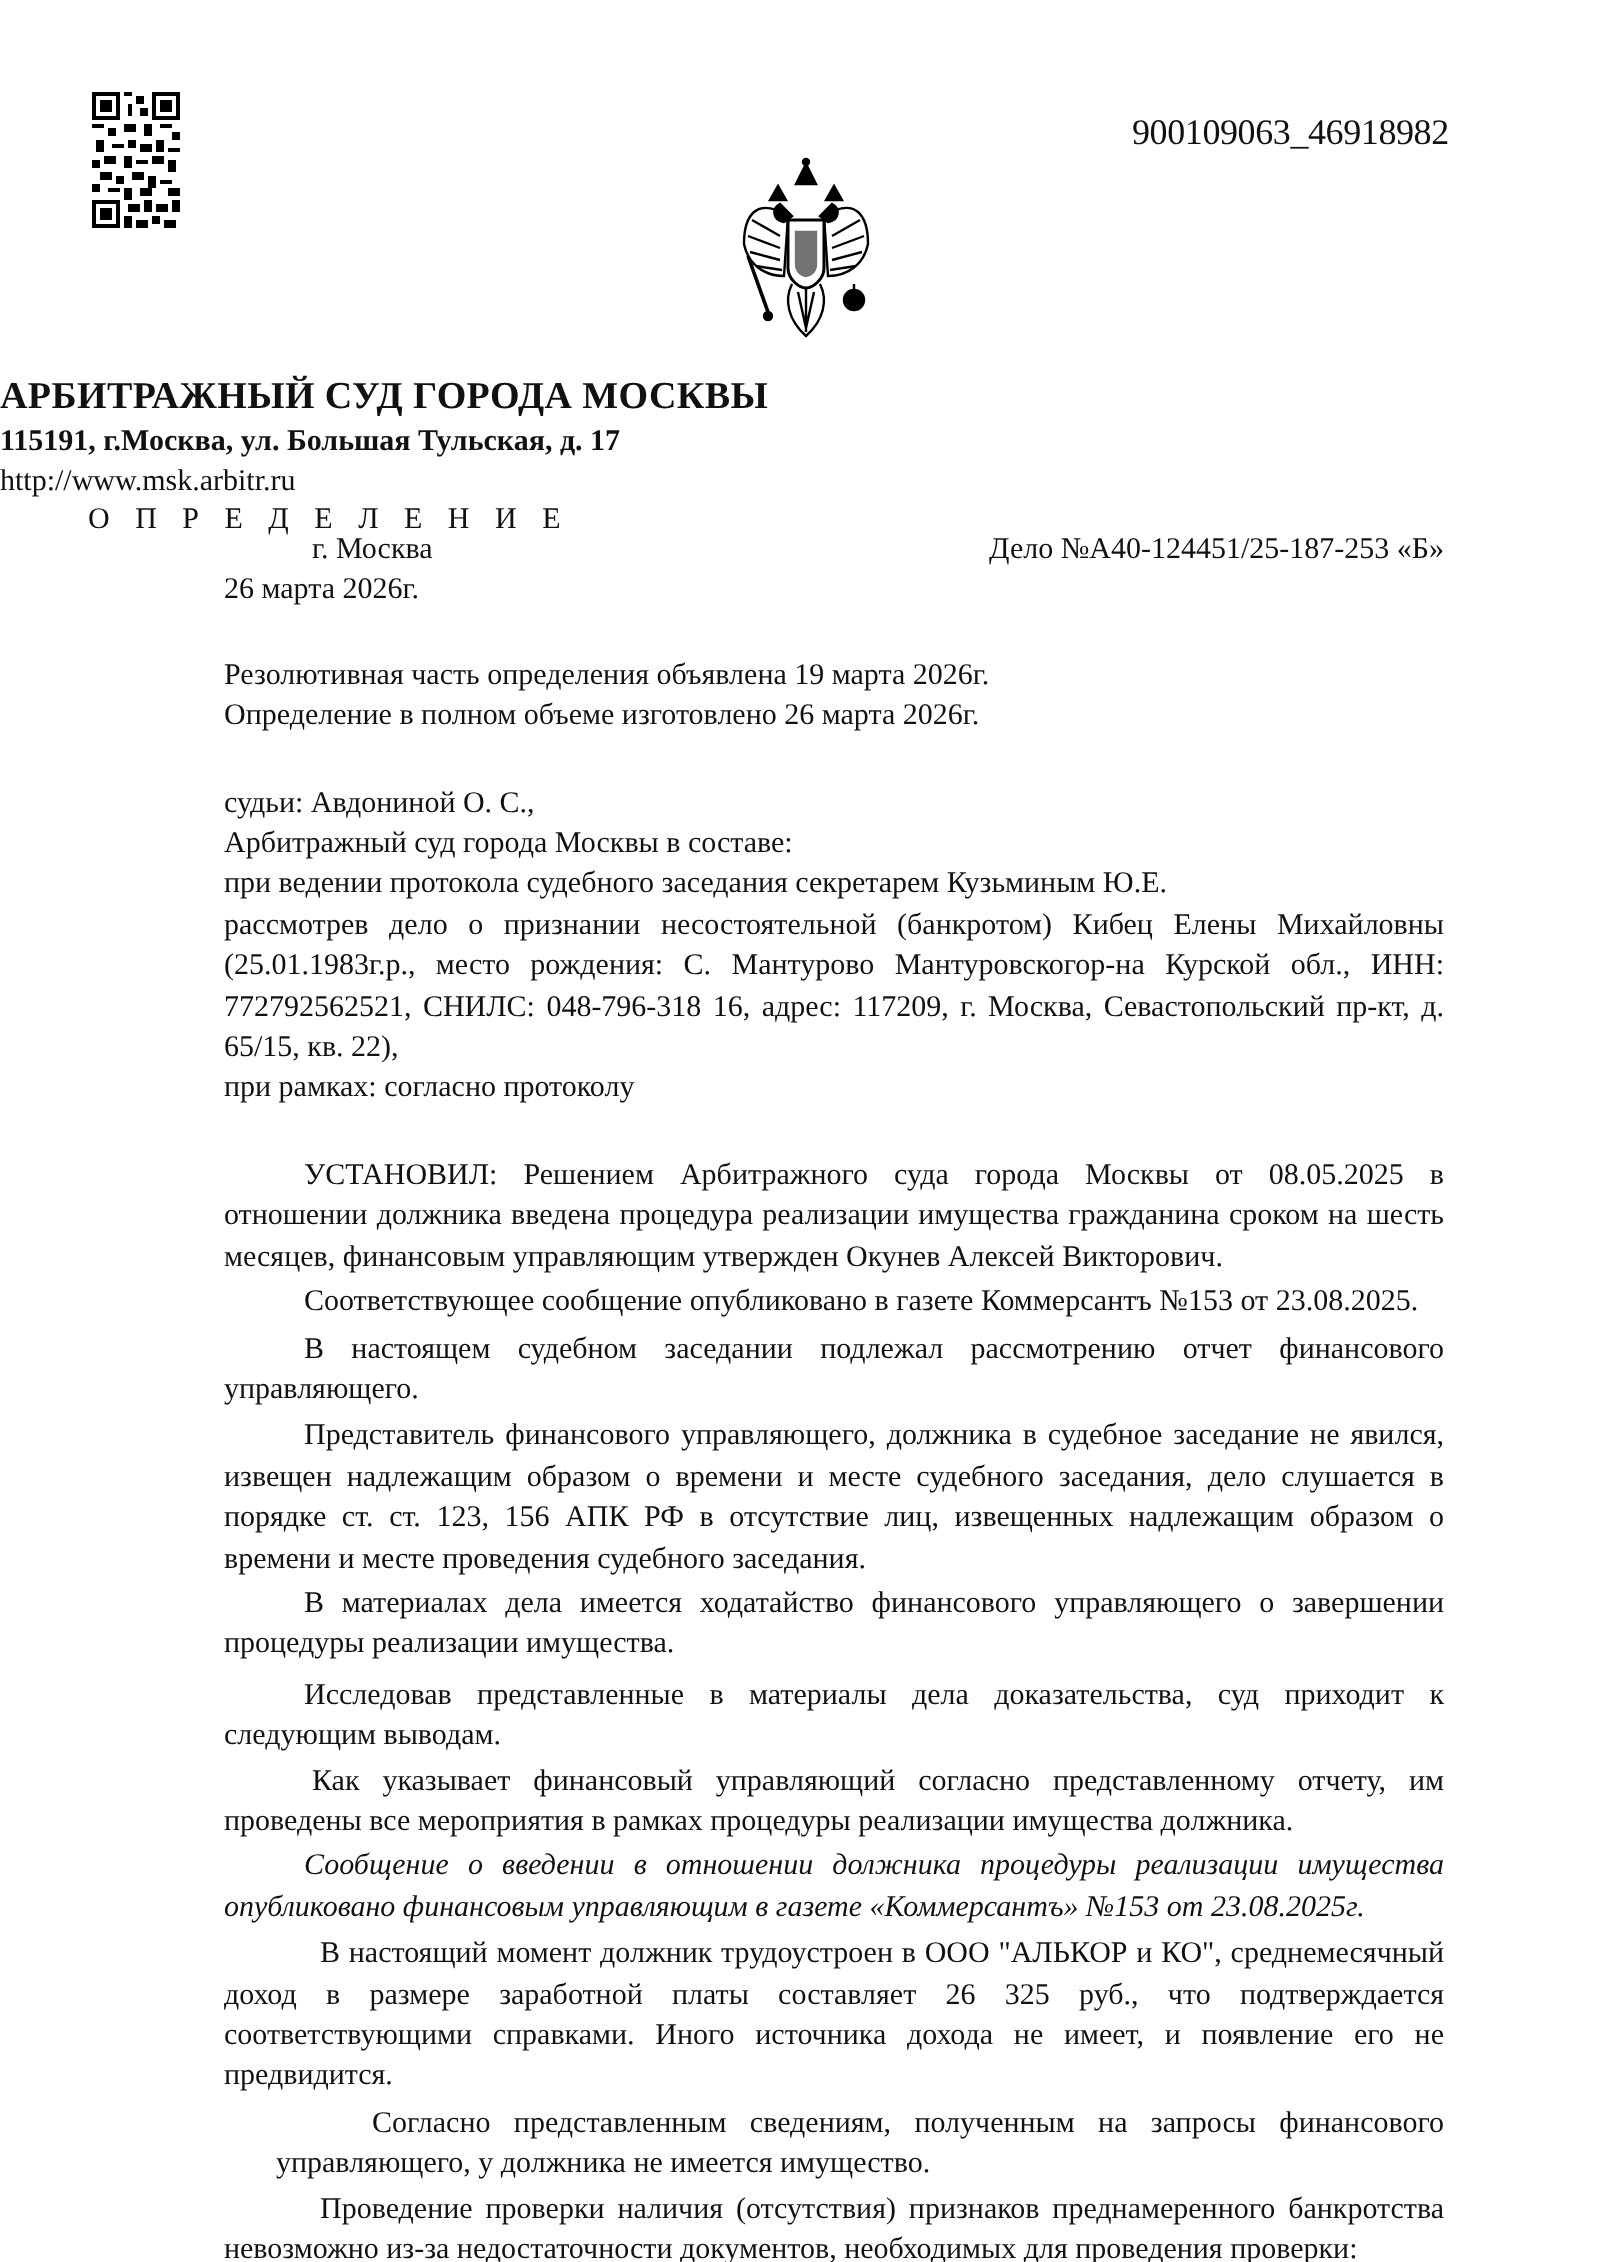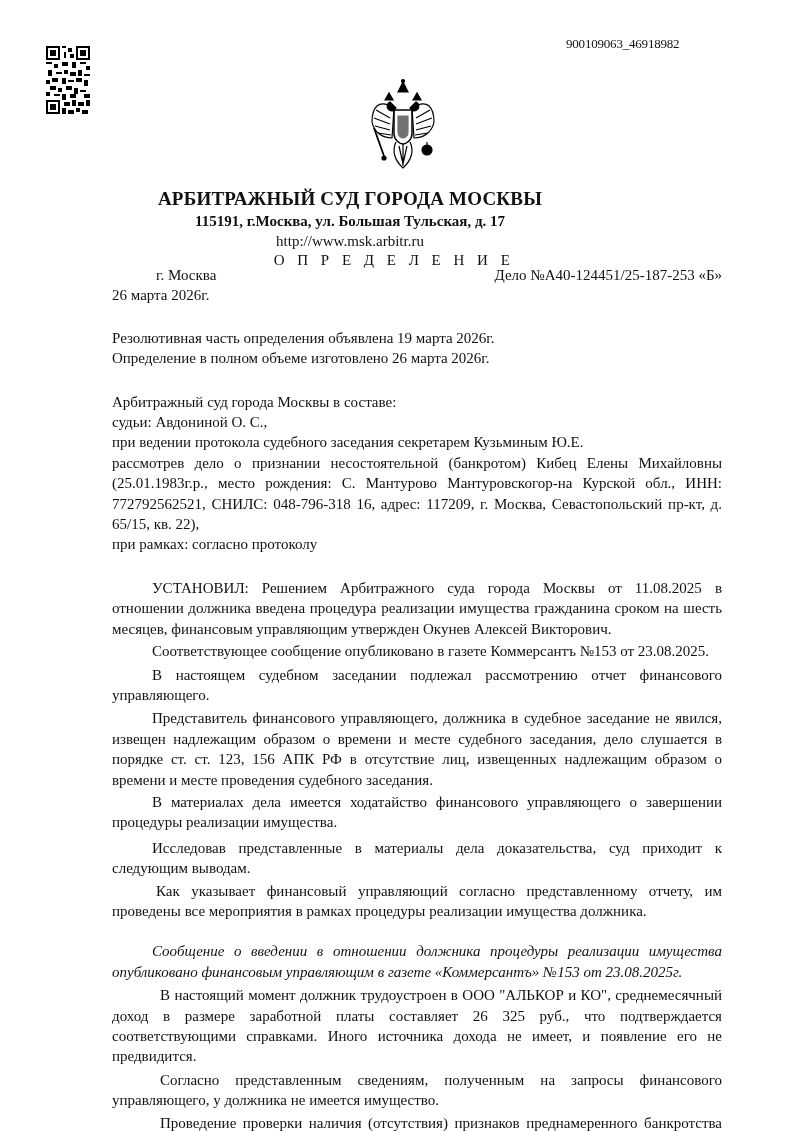--- a/index.html
+++ b/index.html
@@ -1,21 +1,21 @@
 <!DOCTYPE html>
 <html><head>
 <meta charset="utf-8">
 <style>
   html, body { margin:0; padding:0; background:#ffffff; }
   body { width:800px; height:1131px; position:relative; overflow:hidden;
          font-family:"Liberation Serif", "DejaVu Serif", serif; color:#111; }
   .qr { position:absolute; left:46px; top:46px; width:44px; height:68px; }
-  .docid { position:absolute; left:566px; top:36px; font-size:13px; letter-spacing:-0.2px; }
+  .docid { position:absolute; left:566px; top:56px; font-size:18px; letter-spacing:-0.2px; }
   .emblem { position:absolute; left:368px; top:78px; width:70px; height:94px; }
-  .header { position:absolute; left:14px; width:672px; text-align:center; }
+  .header { position:absolute; left:0; width:672px; text-align:left; }
   .court-title { top:188px; font-size:19px; font-weight:bold; letter-spacing:0.2px; }
   .h-line { font-size:15px; line-height:20px; }
   .addr { top:211px;font-weight:bold; }
   .site { top:231px; }
   .doctype { top:250px; letter-spacing:4.5px;padding-left:44px; }
   .body { position:absolute; left:112px; width:610px; font-size:15px; line-height:20.4px; }
   .row { display:flex; justify-content:space-between;margin-left:44px; }
   .p { margin:0; text-align:justify; }
   .ind { text-indent:40px; }
   .ind2 { text-indent:44px; }
@@ -123,34 +123,34 @@
     <span>г. Москва</span>
     <span>Дело №А40-124451/25-187-253 «Б»</span>
   </div>
   <div>26 марта 2026г.</div>
   <div class="gap"></div>
   <div style="margin-top:2px;">Резолютивная часть определения объявлена 19 марта 2026г.</div>
   <div>Определение в полном объеме изготовлено 26 марта 2026г.</div>
   <div class="gap"></div>
 
   <div style="margin-top:3px;">
+    <p class="p">судьи: Авдониной О. С.,</p>
     <p class="p">Арбитражный суд города Москвы в составе:</p>
-    <p class="p">судьи: Авдониной О. С.,</p>
     <p class="p">при ведении протокола судебного заседания секретарем Кузьминым Ю.Е.</p>
     <p class="p">рассмотрев дело о признании несостоятельной (банкротом) Кибец Елены Михайловны (25.01.1983г.р., место рождения: С. Мантурово Мантуровскогор-на Курской обл., ИНН: 772792562521, СНИЛС: 048-796-318 16, адрес: 117209, г. Москва, Севастопольский пр-кт, д. 65/15, кв. 22),</p>
     <p class="p">при рамках: согласно протоколу</p>
   </div>
   <div class="gap"></div>
 
   <div style="margin-top:3px;">
-    <p class="p ind" style="margin-bottom:2px;">УСТАНОВИЛ: Решением Арбитражного суда города Москвы от 11.08.2025 в отношении должника введена процедура реализации имущества гражданина сроком на шесть месяцев, финансовым управляющим утвержден Окунев Алексей Викторович.</p>
+    <p class="p ind" style="margin-bottom:2px;">УСТАНОВИЛ: Решением Арбитражного суда города Москвы от 08.05.2025 в отношении должника введена процедура реализации имущества гражданина сроком на шесть месяцев, финансовым управляющим утвержден Окунев Алексей Викторович.</p>
     <p class="p ind" style="margin-bottom:3px;">Соответствующее сообщение опубликовано в газете Коммерсантъ №153 от 23.08.2025.</p>
     <p class="p ind" style="margin-bottom:3px;">В настоящем судебном заседании подлежал рассмотрению отчет финансового управляющего.</p>
     <p class="p ind" style="margin-bottom:2px;">Представитель финансового управляющего, должника в судебное заседание не явился, извещен надлежащим образом о времени и месте судебного заседания, дело слушается в порядке ст. ст. 123, 156 АПК РФ в отсутствие лиц, извещенных надлежащим образом о времени и месте проведения судебного заседания.</p>
     <p class="p ind" style="margin-bottom:5px;">В материалах дела имеется ходатайство финансового управляющего о завершении процедуры реализации имущества.</p>
     <p class="p ind" style="margin-bottom:2px;">Исследовав представленные в материалы дела доказательства, суд приходит к следующим выводам.</p>
-    <p class="p ind2" style="margin-bottom:20px;">Как указывает финансовый управляющий согласно представленному отчету, им проведены все мероприятия в рамках процедуры реализации имущества должника.</p>
+    <p class="p ind2" style="margin-bottom:2px;">Как указывает финансовый управляющий согласно представленному отчету, им проведены все мероприятия в рамках процедуры реализации имущества должника.</p>
     <p class="p ind" style="margin-bottom:3px;font-style:italic;">Сообщение о введении в отношении должника процедуры реализации имущества опубликовано финансовым управляющим в газете «Коммерсантъ» №153 от 23.08.2025г.</p>
     <p class="p ind3" style="margin-bottom:3px;">В настоящий момент должник трудоустроен в ООО "АЛЬКОР и КО", среднемесячный доход в размере заработной платы составляет 26 325 руб., что подтверждается соответствующими справками. Иного источника дохода не имеет, и появление его не предвидится.</p>
-    <p class="p ind3" style="margin-bottom:2px;">Согласно представленным сведениям, полученным на запросы финансового управляющего, у должника не имеется имущество.</p>
+    <p class="p ind3" style="margin-bottom:2px;margin-left:26px;">Согласно представленным сведениям, полученным на запросы финансового управляющего, у должника не имеется имущество.</p>
     <p class="p ind3">Проведение проверки наличия (отсутствия) признаков преднамеренного банкротства невозможно из-за недостаточности документов, необходимых для проведения проверки:</p>
   </div>
 </div>
 
 </body></html>

